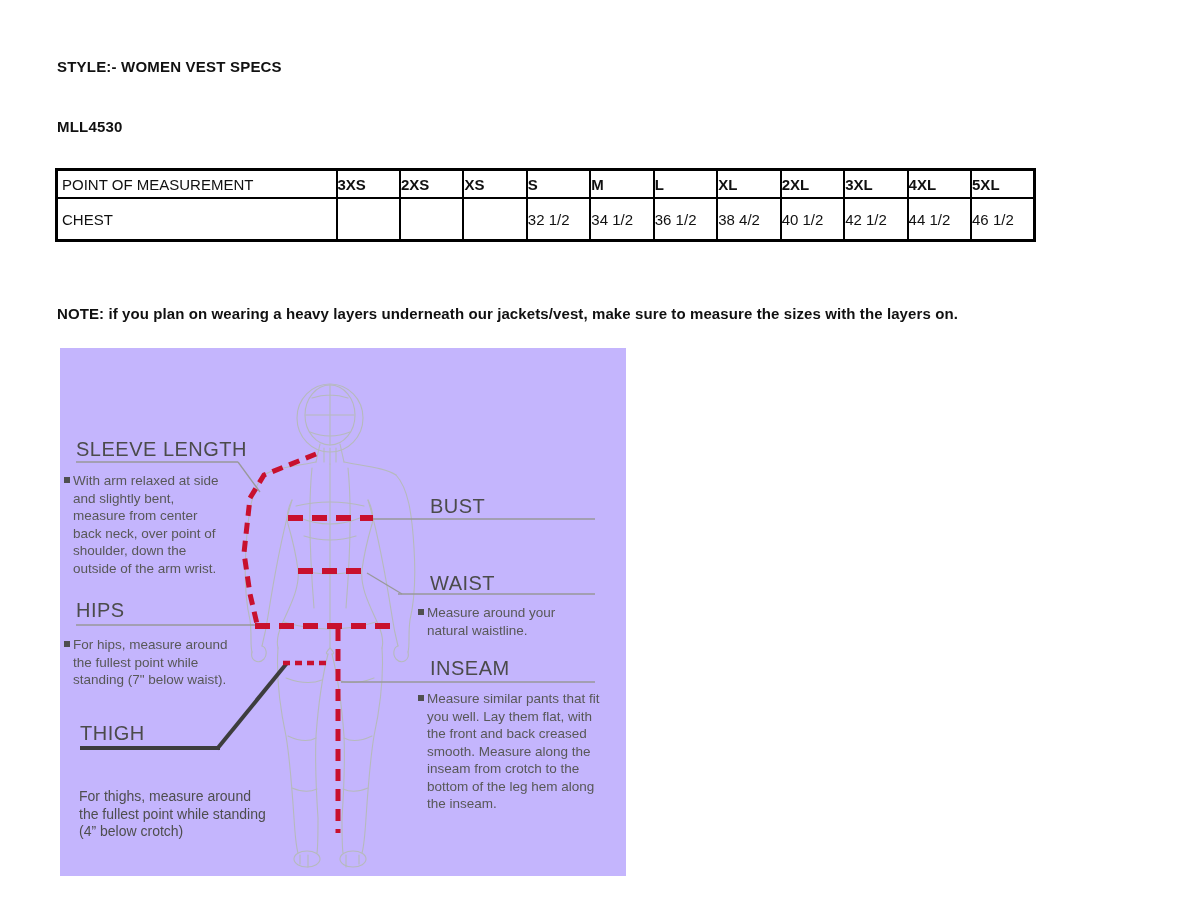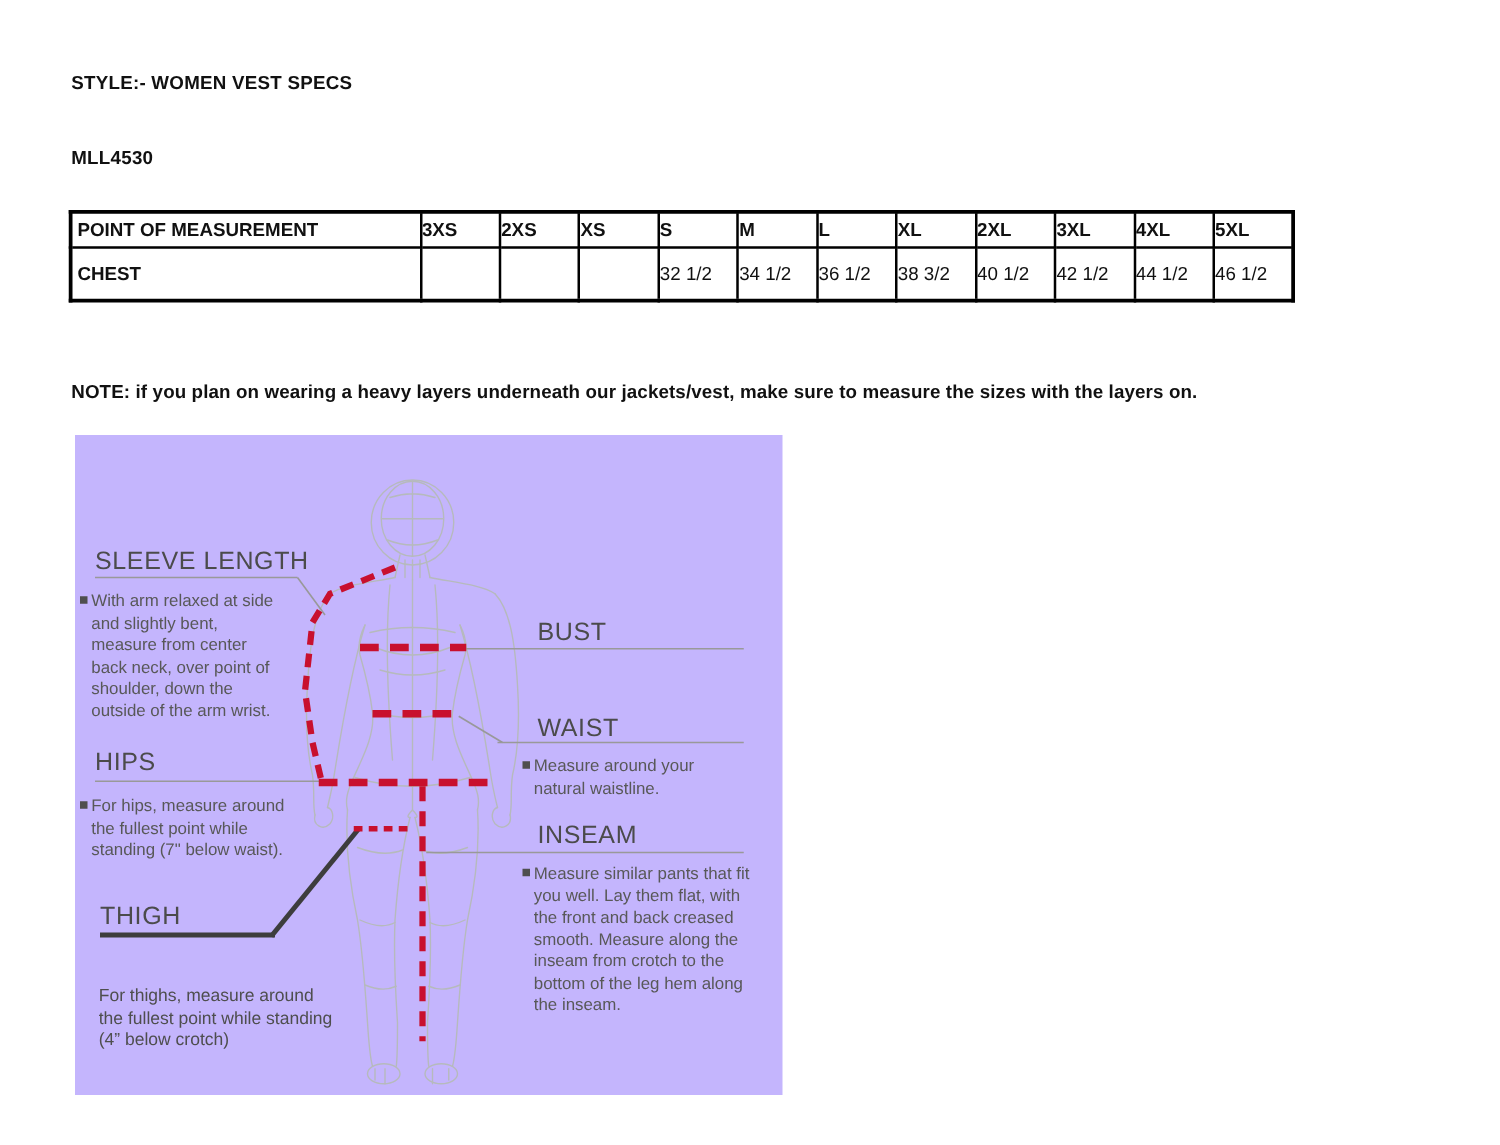--- a/index.html
+++ b/index.html
@@ -14,21 +14,21 @@
   table.size-table{
     position:absolute;left:55px;top:168px;width:981px;
     border-collapse:collapse;table-layout:fixed;border:3px solid #000;
   }
   table.size-table th,table.size-table td{
     border:2px solid #000;font-size:15px;text-align:left;
     padding:0;white-space:nowrap;overflow:hidden;
   }
   table.size-table th{height:26px;font-weight:bold;}
   table.size-table td{height:40px;}
-  table.size-table .pom{width:280px;text-align:left;padding-left:4px;font-weight:bold;}
+  table.size-table .pom{width:280px;text-align:left;padding-left:4px;font-weight:normal;}
   .note-line{left:57px;top:305px;width:1080px;font-size:15px;font-weight:bold;letter-spacing:.1px;}
   .diagram{left:60px;top:348px;width:566px;height:528px;background:#c4b5fd;}
   .diagram svg{position:absolute;left:0;top:0;}
   .m-title{
     position:absolute;font-size:20px;color:#4b4b4b;
     letter-spacing:.5px;font-weight:400;white-space:nowrap;
   }
   .m-text{
     position:absolute;font-size:13.5px;line-height:17.5px;color:#585858;
   }
@@ -72,21 +72,21 @@
     <th>5XL</th>
   </tr>
   <tr>
     <td class="pom">CHEST</td>
     <td></td>
     <td></td>
     <td></td>
     <td>32 1/2</td>
     <td>34 1/2</td>
     <td>36 1/2</td>
-    <td>38 3/2</td>
+    <td>38 4/2</td>
     <td>40 1/2</td>
     <td>42 1/2</td>
     <td>44 1/2</td>
     <td>46 1/2</td>
   </tr>
 </tbody>
   </table>
 
 <div class="abs note-line">NOTE: if you plan on wearing a heavy layers underneath our jackets/vest, make sure to measure the sizes with the layers on.</div>
 

